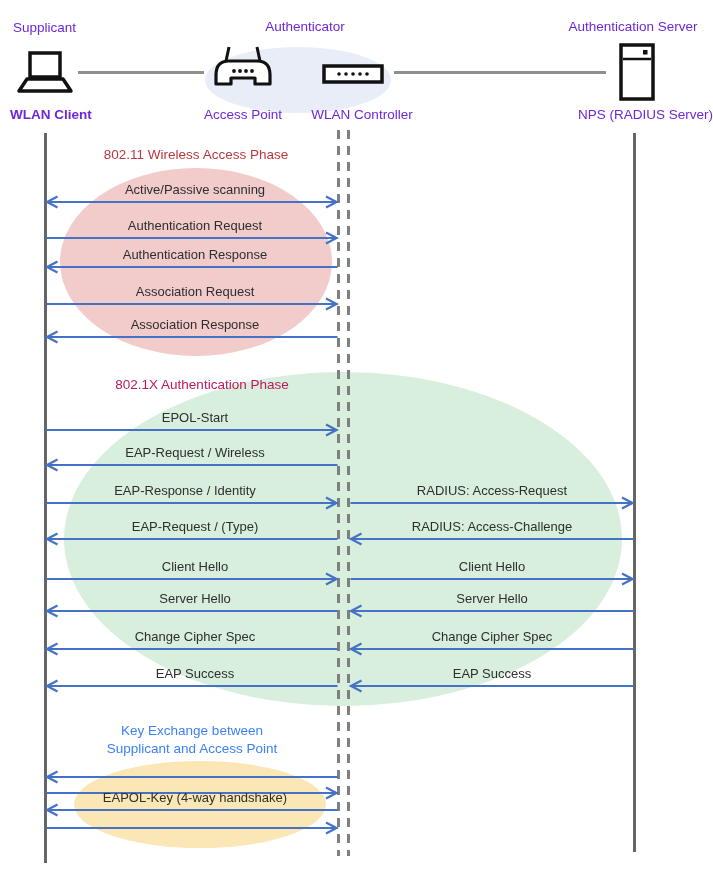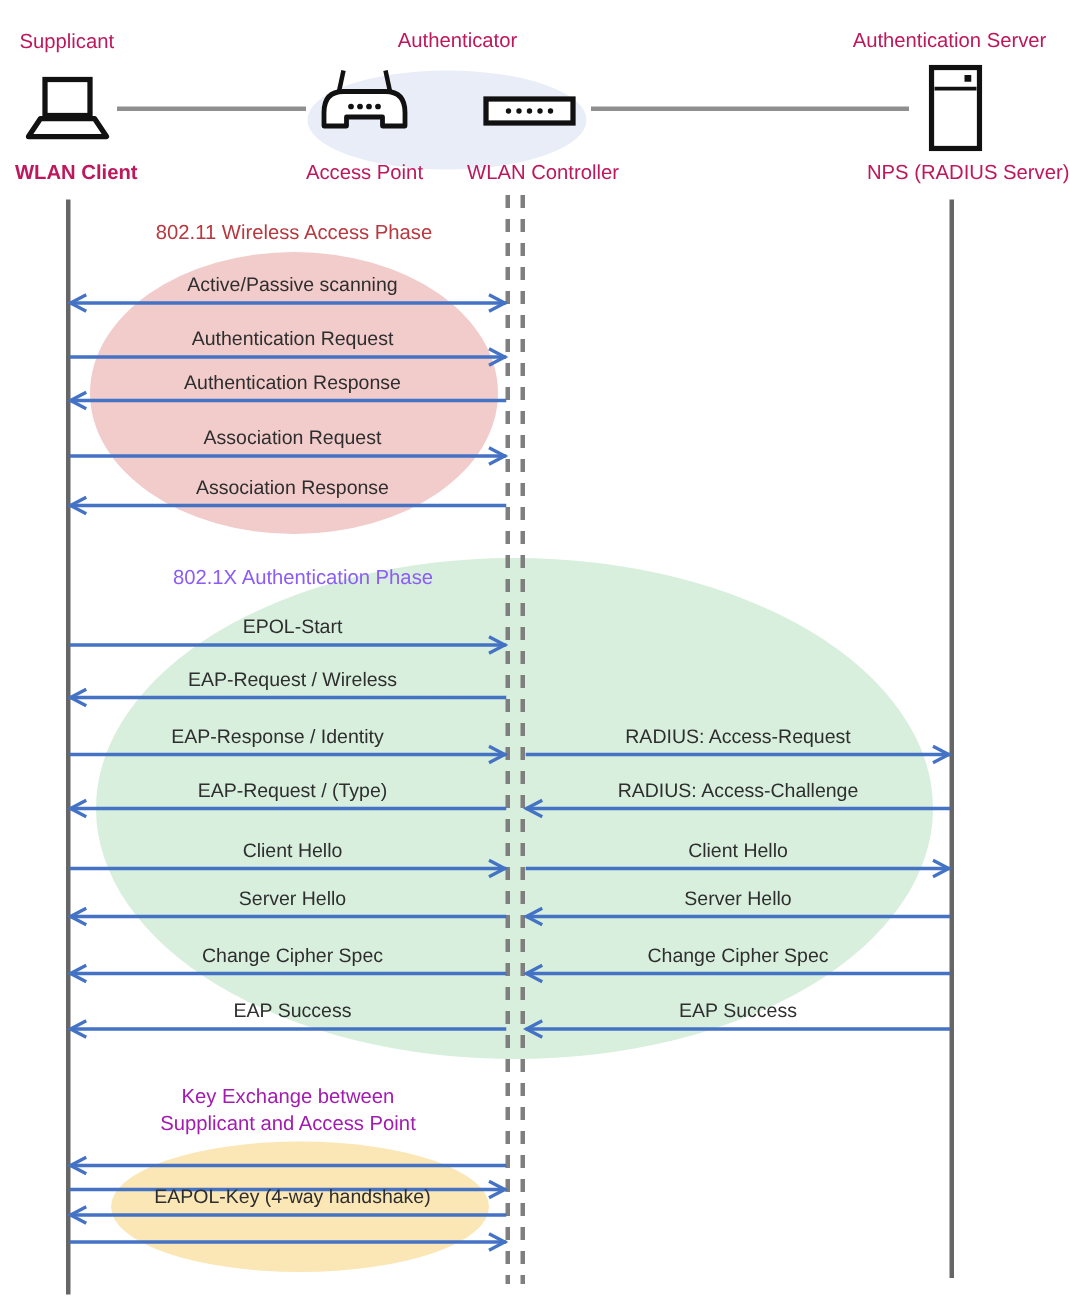--- a/index.html
+++ b/index.html
@@ -19,21 +19,21 @@
   #ll-server{left:633px;top:133px;height:719px;}
   .dashline{position:absolute;width:3px;top:130px;height:726px;z-index:2;
             background:repeating-linear-gradient(to bottom,#7f7f7f 0 9px,transparent 9px 16px);}
   #dash1{left:337px;} #dash2{left:347px;}
 
   
   .conn{position:absolute;height:3px;background:#8f8f8f;top:71px;z-index:0;}
   #conn1{left:78px;width:126px;} #conndash{left:292px;width:18px;} #conn2{left:394px;width:212px;}
 
   
-  .role,.device{position:absolute;font-size:13.5px;color:#be185d;z-index:4;white-space:nowrap;}
+  .role,.device{position:absolute;font-size:13.5px;color:#6d28d9;z-index:4;white-space:nowrap;}
   #role-supplicant{left:13px;top:20px;}
   #role-authenticator{left:205px;width:200px;top:19px;text-align:center;}
   #role-authserver{left:533px;width:200px;top:19px;text-align:center;}
   #dev-client{left:10px;top:107px;font-weight:bold;}
   #dev-ap{left:183px;width:120px;top:107px;text-align:center;}
   #dev-ctrl{left:302px;width:120px;top:107px;text-align:center;}
   #dev-nps{left:553px;width:160px;top:107px;text-align:right;}
 
   
   .icon{position:absolute;z-index:3;}
@@ -101,22 +101,22 @@
     <line x1="4" y1="16" x2="32" y2="16" stroke="#111" stroke-width="2.5"></line>
     <rect x="24" y="7" width="4.5" height="4.5" fill="#111"></rect>
   </svg>
 
   <div class="device" id="dev-client">WLAN Client</div>
   <div class="device" id="dev-ap">Access Point</div>
   <div class="device" id="dev-ctrl">WLAN Controller</div>
   <div class="device" id="dev-nps">NPS (RADIUS Server)</div>
 
   <div class="phase-title" id="title-pink" style="color: rgb(184, 56, 63);">802.11 Wireless Access Phase</div>
-  <div class="phase-title" id="title-green" style="color: #8b5cf6;">802.1X Authentication Phase</div>
-  <div class="phase-title" id="title-orange" style="color: #a21caf;">
+  <div class="phase-title" id="title-green" style="color: #be185d;">802.1X Authentication Phase</div>
+  <div class="phase-title" id="title-orange" style="color: #3b82f6;">
     <div>Key Exchange between</div>
     <div>Supplicant and Access Point</div>
   </div>
 
   <div id="messages-layer">
       <svg class="msg-arrow" width="292" height="16" style="left: 46px; top: 194px;">
         <line x1="0.5" y1="8" x2="291.5" y2="8" stroke="#4472C4" stroke-width="2.2"></line>
         <polyline points="280,2.5 290.5,8 280,13.5" fill="none" stroke="#4472C4" stroke-width="2.2"></polyline>
         <polyline points="11.5,2.5 1,8 11.5,13.5" fill="none" stroke="#4472C4" stroke-width="2.2"></polyline>
       </svg>

